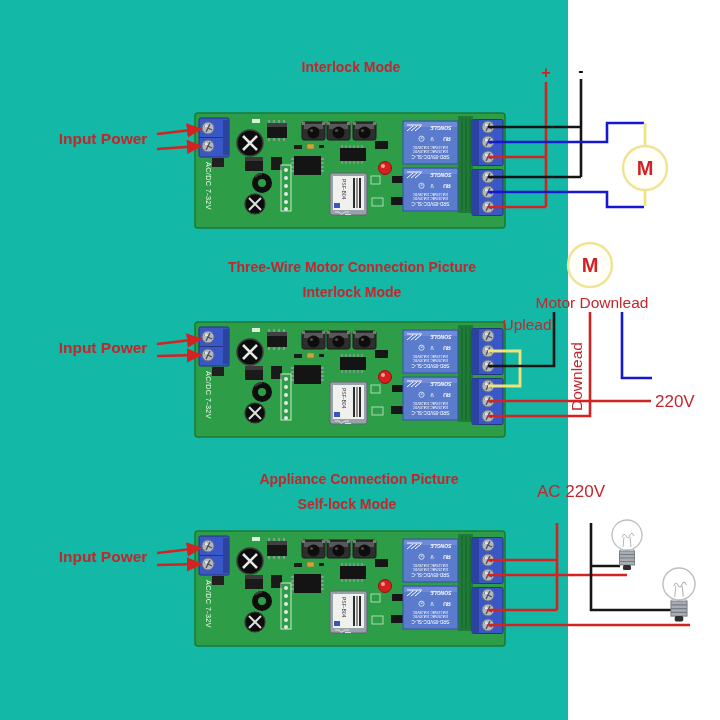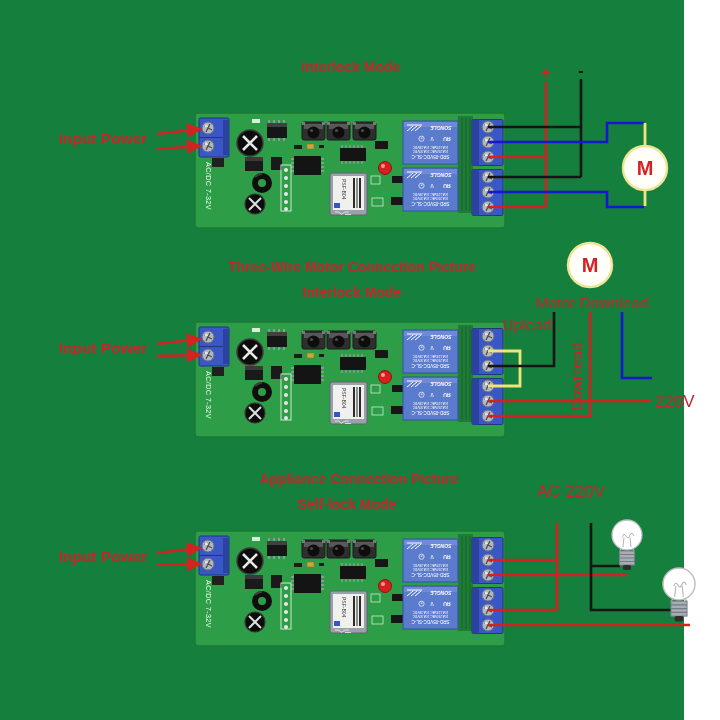--- a/index.html
+++ b/index.html
@@ -1,16 +1,16 @@
 <!DOCTYPE html>
 <html><head>
 <meta charset="utf-8">
 <style>
   html,body{margin:0;padding:0;background:#ffffff;}
-  .canvas-wrap{width:684px;height:720px;position:relative;background:#15803d;}
+  .canvas-wrap{width:568px;height:720px;position:relative;background:#14b8a6;}
   svg text{font-family:"Liberation Sans",sans-serif;}
   .t-title{fill:#c4262b;font-weight:bold;font-size:14px;text-anchor:middle;}
   .t-label{fill:#c4262b;font-weight:bold;font-size:15.5px;text-anchor:middle;}
   .t-anno{fill:#c4262b;font-size:15.5px;}
   .t-volt{fill:#c4262b;font-size:17px;}
   .t-m{fill:#d32227;font-size:20px;font-weight:bold;text-anchor:middle;}
   .t-sign{font-size:16px;font-weight:bold;text-anchor:middle;}
   .wr{stroke:#d32222;fill:none;stroke-width:2.6;}
   .wk{stroke:#151515;fill:none;stroke-width:2.6;}
   .wb{stroke:#1717cf;fill:none;stroke-width:2.6;}

